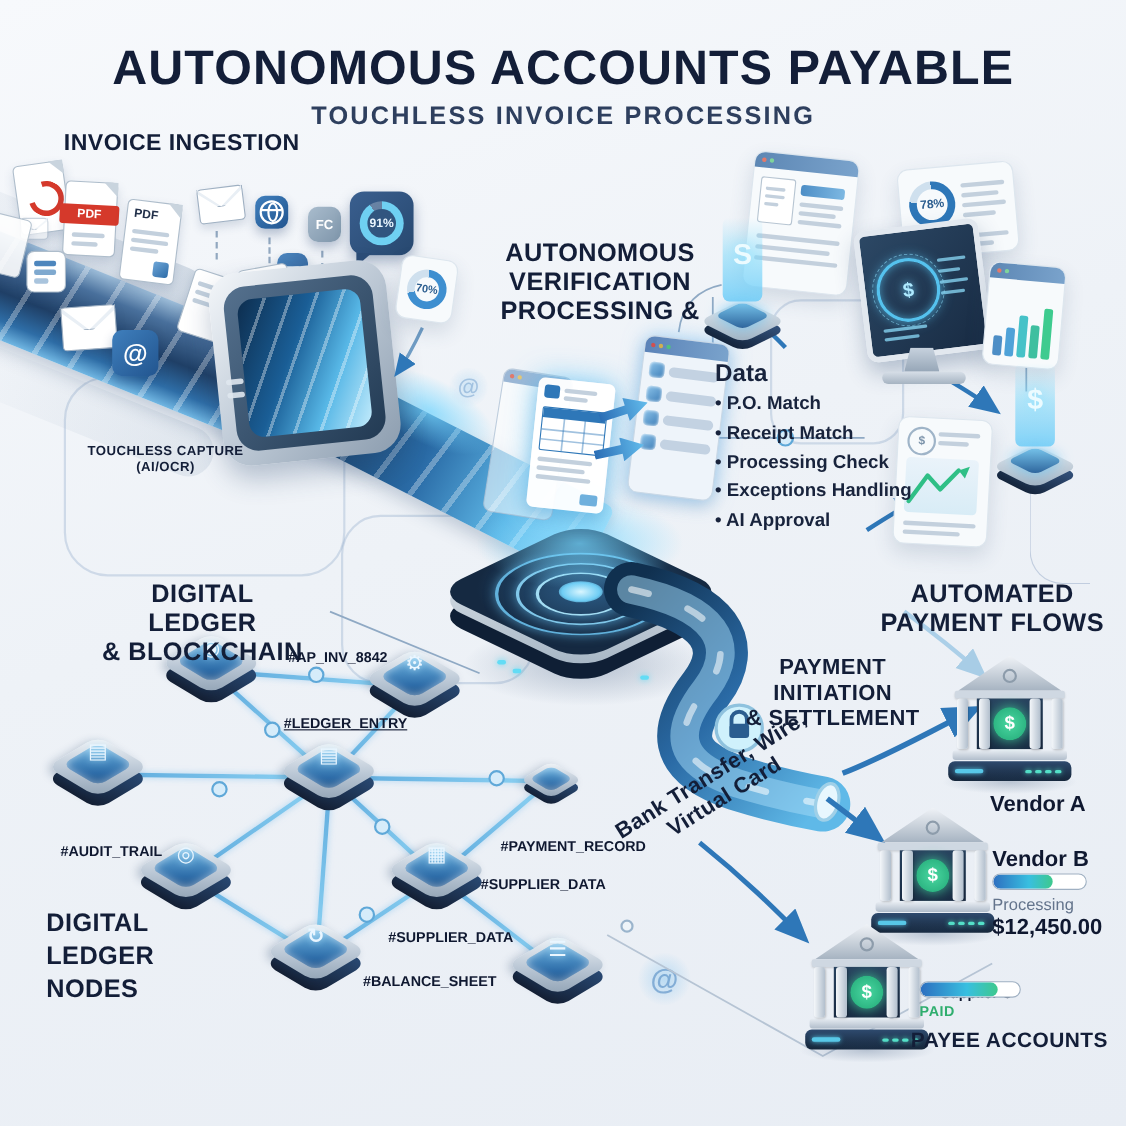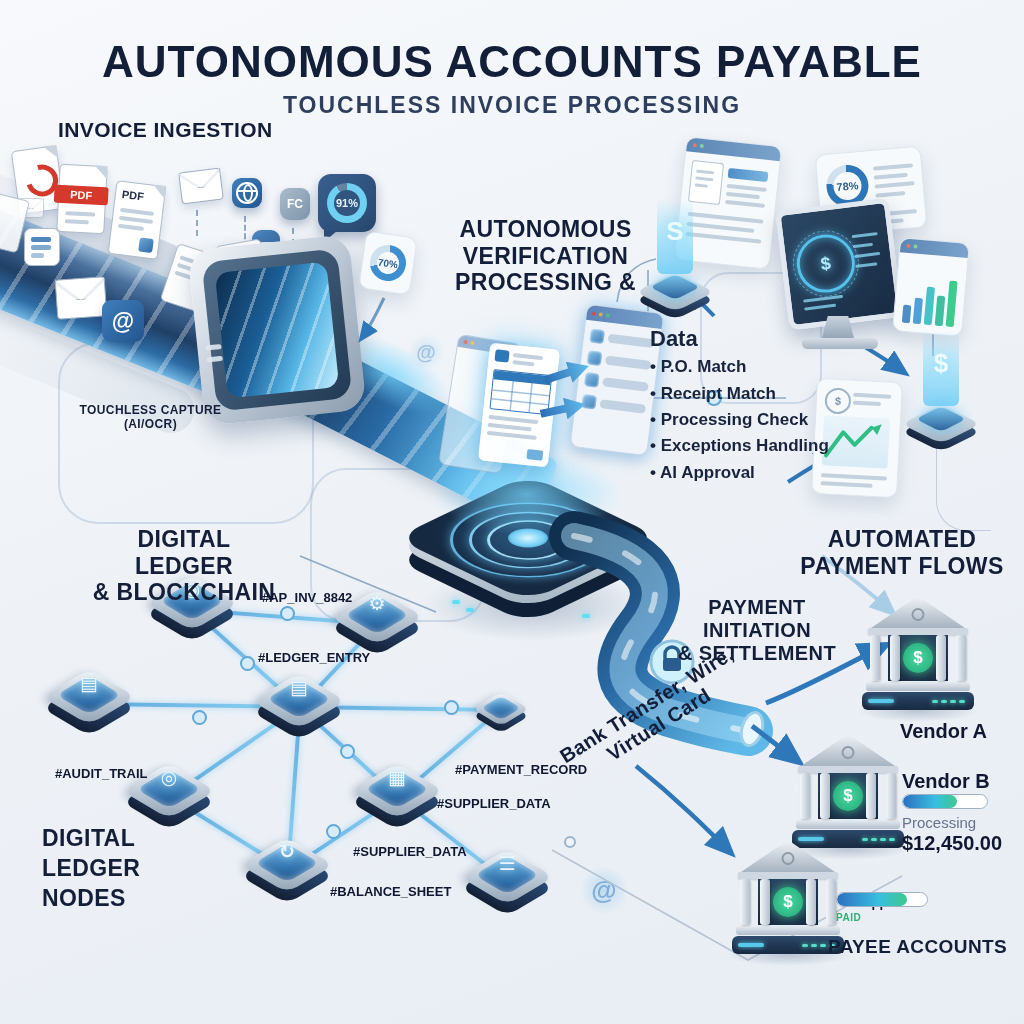--- a/index.html
+++ b/index.html
@@ -416,21 +416,21 @@
     <div class="face"></div>
   <span class="nicon">☰</span>
 </div>
 <div class="node small" style="left:478px;top:686px;">
   <div class="depth"></div>
     <div class="tile"></div>
     <div class="face"></div>
 </div>
 
 <div class="lbl" style="left:262px;top:590px;">#AP_INV_8842</div>
-<div class="lbl" style="left:258px;top:650px;">#LEDGER_ENTRY</div>
+<div class="lbl" style="left:258px;top:650px;text-decoration:underline;">#LEDGER_ENTRY</div>
 <div class="lbl" style="left:55px;top:766px;">#AUDIT_TRAIL</div>
 <div class="lbl" style="left:455px;top:762px;">#PAYMENT_RECORD</div>
 <div class="lbl" style="left:437px;top:796px;">#SUPPLIER_DATA</div>
 <div class="lbl" style="left:353px;top:844px;">#SUPPLIER_DATA</div>
 <div class="lbl" style="left:330px;top:884px;">#BALANCE_SHEET</div>
 
 <svg class="flow" width="1024" height="1024" viewBox="0 0 1024 1024">
   <defs>
     <linearGradient id="gpipe" x1="0" y1="0" x2="1" y2="1">
       <stop offset="0" stop-color="#10304f"></stop>
@@ -643,13 +643,13 @@
 <div class="lbl" style="left:902px;top:770px;font-size:20px;">Vendor B</div>
 <div class="pill" style="left:902px;top:794px;width:84px;">
   <div class="fill" style="width: 64%;"></div>
 </div>
 <div class="lbl" style="left:902px;top:814px;font-size:15px;font-weight:400;color:#64748c;">Processing</div>
 <div class="lbl" style="left:902px;top:832px;font-size:20px;">$12,450.00</div>
 <div class="lbl" style="left:838px;top:895px;font-size:13px;padding-left:17px;">Supplier C</div>
 <div class="pill" style="left:836px;top:892px;width:90px;">
   <div class="fill" style="width: 78%;"></div>
 </div>
-<div class="lbl" style="left:836px;top:912px;font-size:10px;color:#2fae6e;letter-spacing:.5px;">PAID</div>
+<div class="lbl" style="left:836px;top:912px;font-size:13px;color:#2fae6e;letter-spacing:.5px;">PAID</div>
 
 </body></html>

